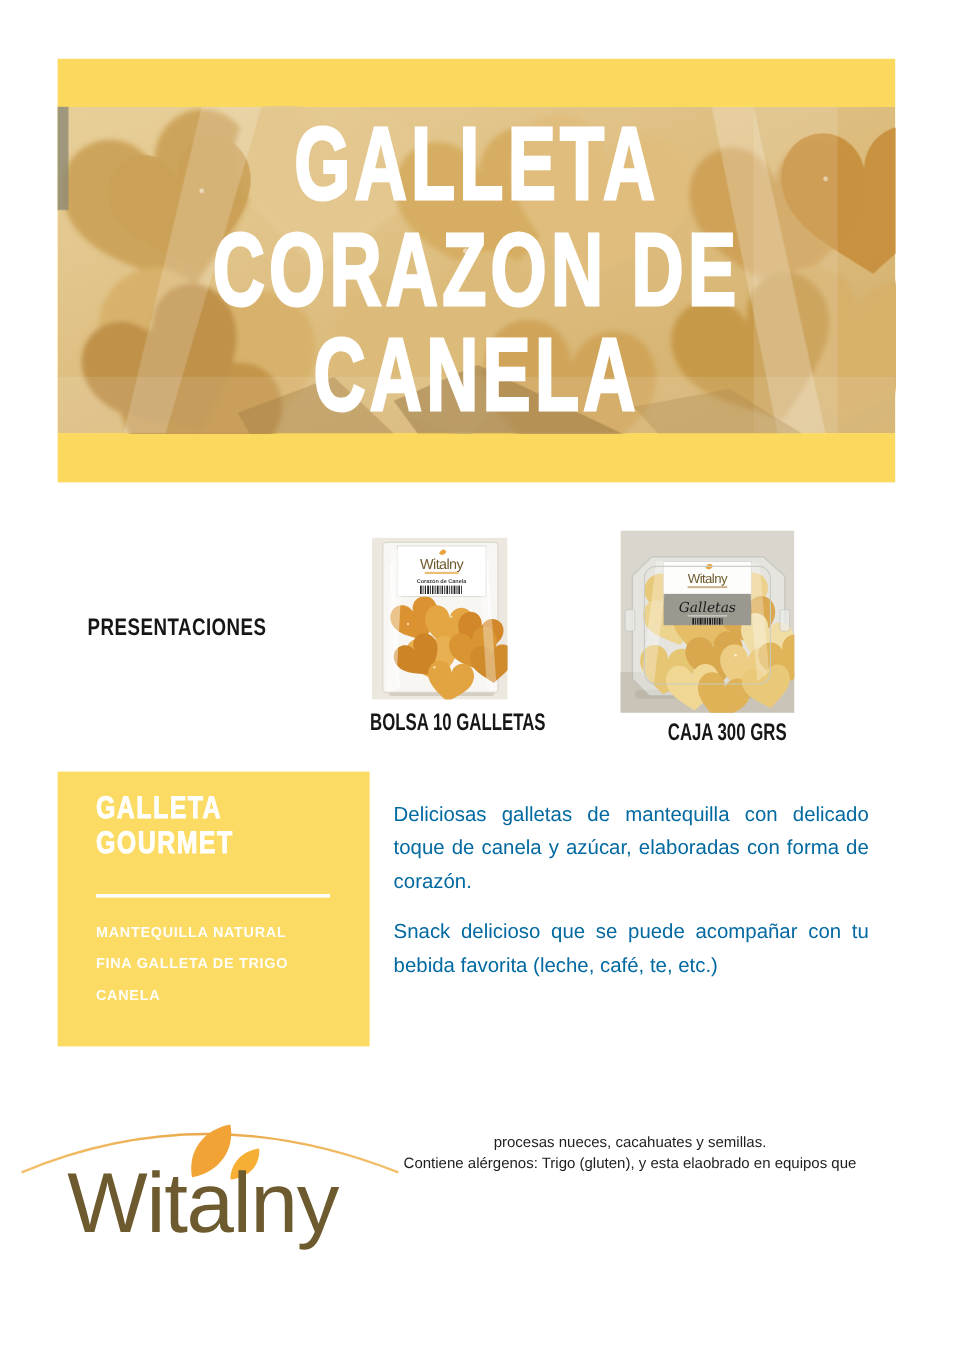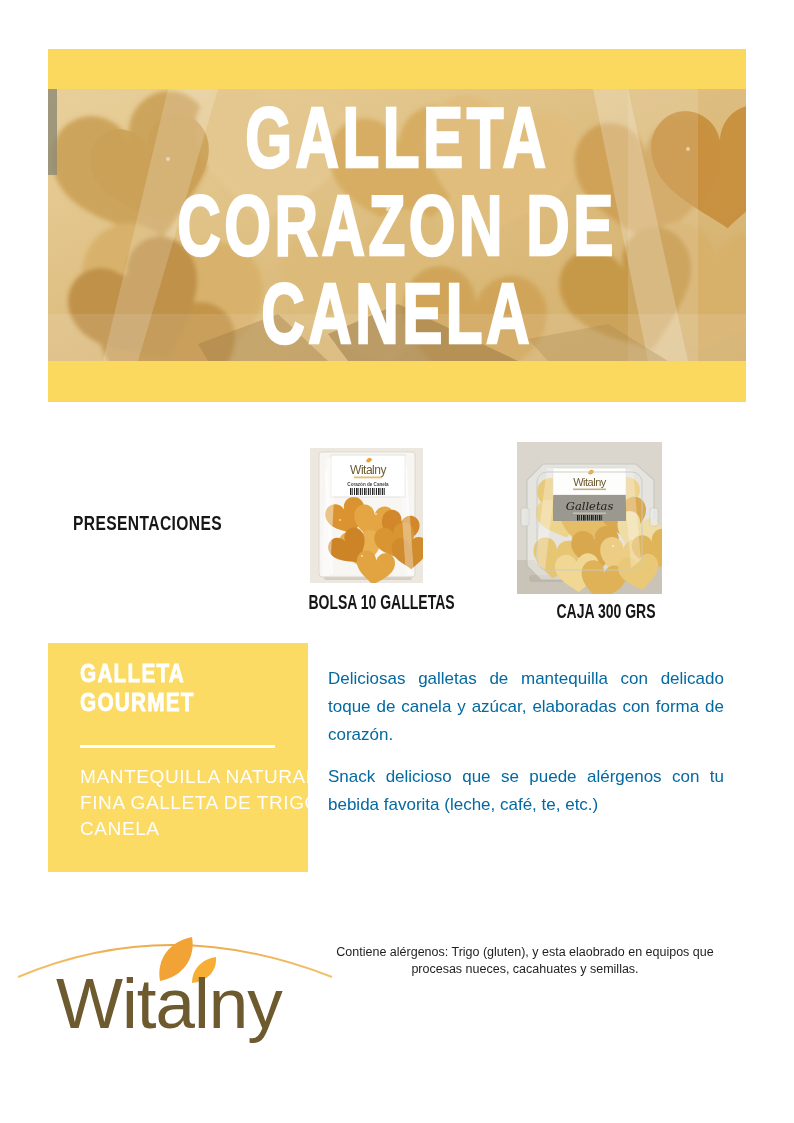--- a/index.html
+++ b/index.html
@@ -31,22 +31,22 @@
   .product svg{display:block;width:100%;height:100%;}
 
   
   .info-card{position:absolute;left:48px;top:643px;width:260px;height:229px;background:#FBDB63;box-sizing:border-box;}
   .card-title{position:absolute;left:32px;top:16px;margin:0;color:#ffffff;}
   .card-title span{display:block;font-size:26px;line-height:29px;font-weight:700;letter-spacing:1.5px;
         transform:scaleX(.80);transform-origin:left center;white-space:nowrap;
         -webkit-text-stroke:.8px #ffffff;}
   .card-rule{position:absolute;left:32px;top:102px;width:195px;height:3px;background:#ffffff;}
   .ingredients{position:absolute;left:32px;top:121px;margin:0;padding:0;list-style:none;}
-  .ingredients li{font-size:19px;line-height:26px;letter-spacing:.6px;color:rgba(255,255,255,.97);
-        font-weight:400;white-space:nowrap;}
+  .ingredients li{font-size:12px;line-height:26px;letter-spacing:.6px;color:rgba(255,255,255,.97);
+        font-weight:700;white-space:nowrap;}
 
   
   .description{position:absolute;left:328px;top:665px;width:396px;color:#0369a1;}
   .description p{margin:0;font-size:17px;line-height:28px;text-align:justify;}
   .description p + p{margin-top:14px;}
 
   
   .allergen{position:absolute;left:325px;top:944px;width:400px;text-align:center;color:#1e1e1e;
         font-size:12.5px;line-height:16.5px;}
 
@@ -234,26 +234,26 @@
     <div class="card-rule"></div>
     <ul class="ingredients">
       <li>MANTEQUILLA NATURAL</li>
       <li>FINA GALLETA DE TRIGO</li>
       <li>CANELA</li>
     </ul>
   </aside>
 
   <div class="description">
     <p>Deliciosas galletas de mantequilla con delicado toque de canela y azúcar, elaboradas con forma de corazón.</p>
-    <p>Snack delicioso que se puede alérgenos con tu bebida favorita (leche, café, te, etc.)</p>
+    <p>Snack delicioso que se puede acompañar con tu bebida favorita (leche, café, te, etc.)</p>
   </div>
 
   <div class="allergen">
+    <div>procesas nueces, cacahuates y semillas.</div>
     <div>Contiene alérgenos: Trigo (gluten), y esta elaobrado en equipos que</div>
-    <div>procesas nueces, cacahuates y semillas.</div>
   </div>
 
   <div class="logo">
     <svg class="logo-art" viewBox="0 0 330 60">
       <defs>
         <linearGradient id="arcG" x1="0" y1="0" x2="1" y2="0">
           <stop offset="0" stop-color="#f3c06a"></stop>
           <stop offset=".5" stop-color="#eaa94a"></stop>
           <stop offset="1" stop-color="#f3c06a"></stop>
         </linearGradient>

